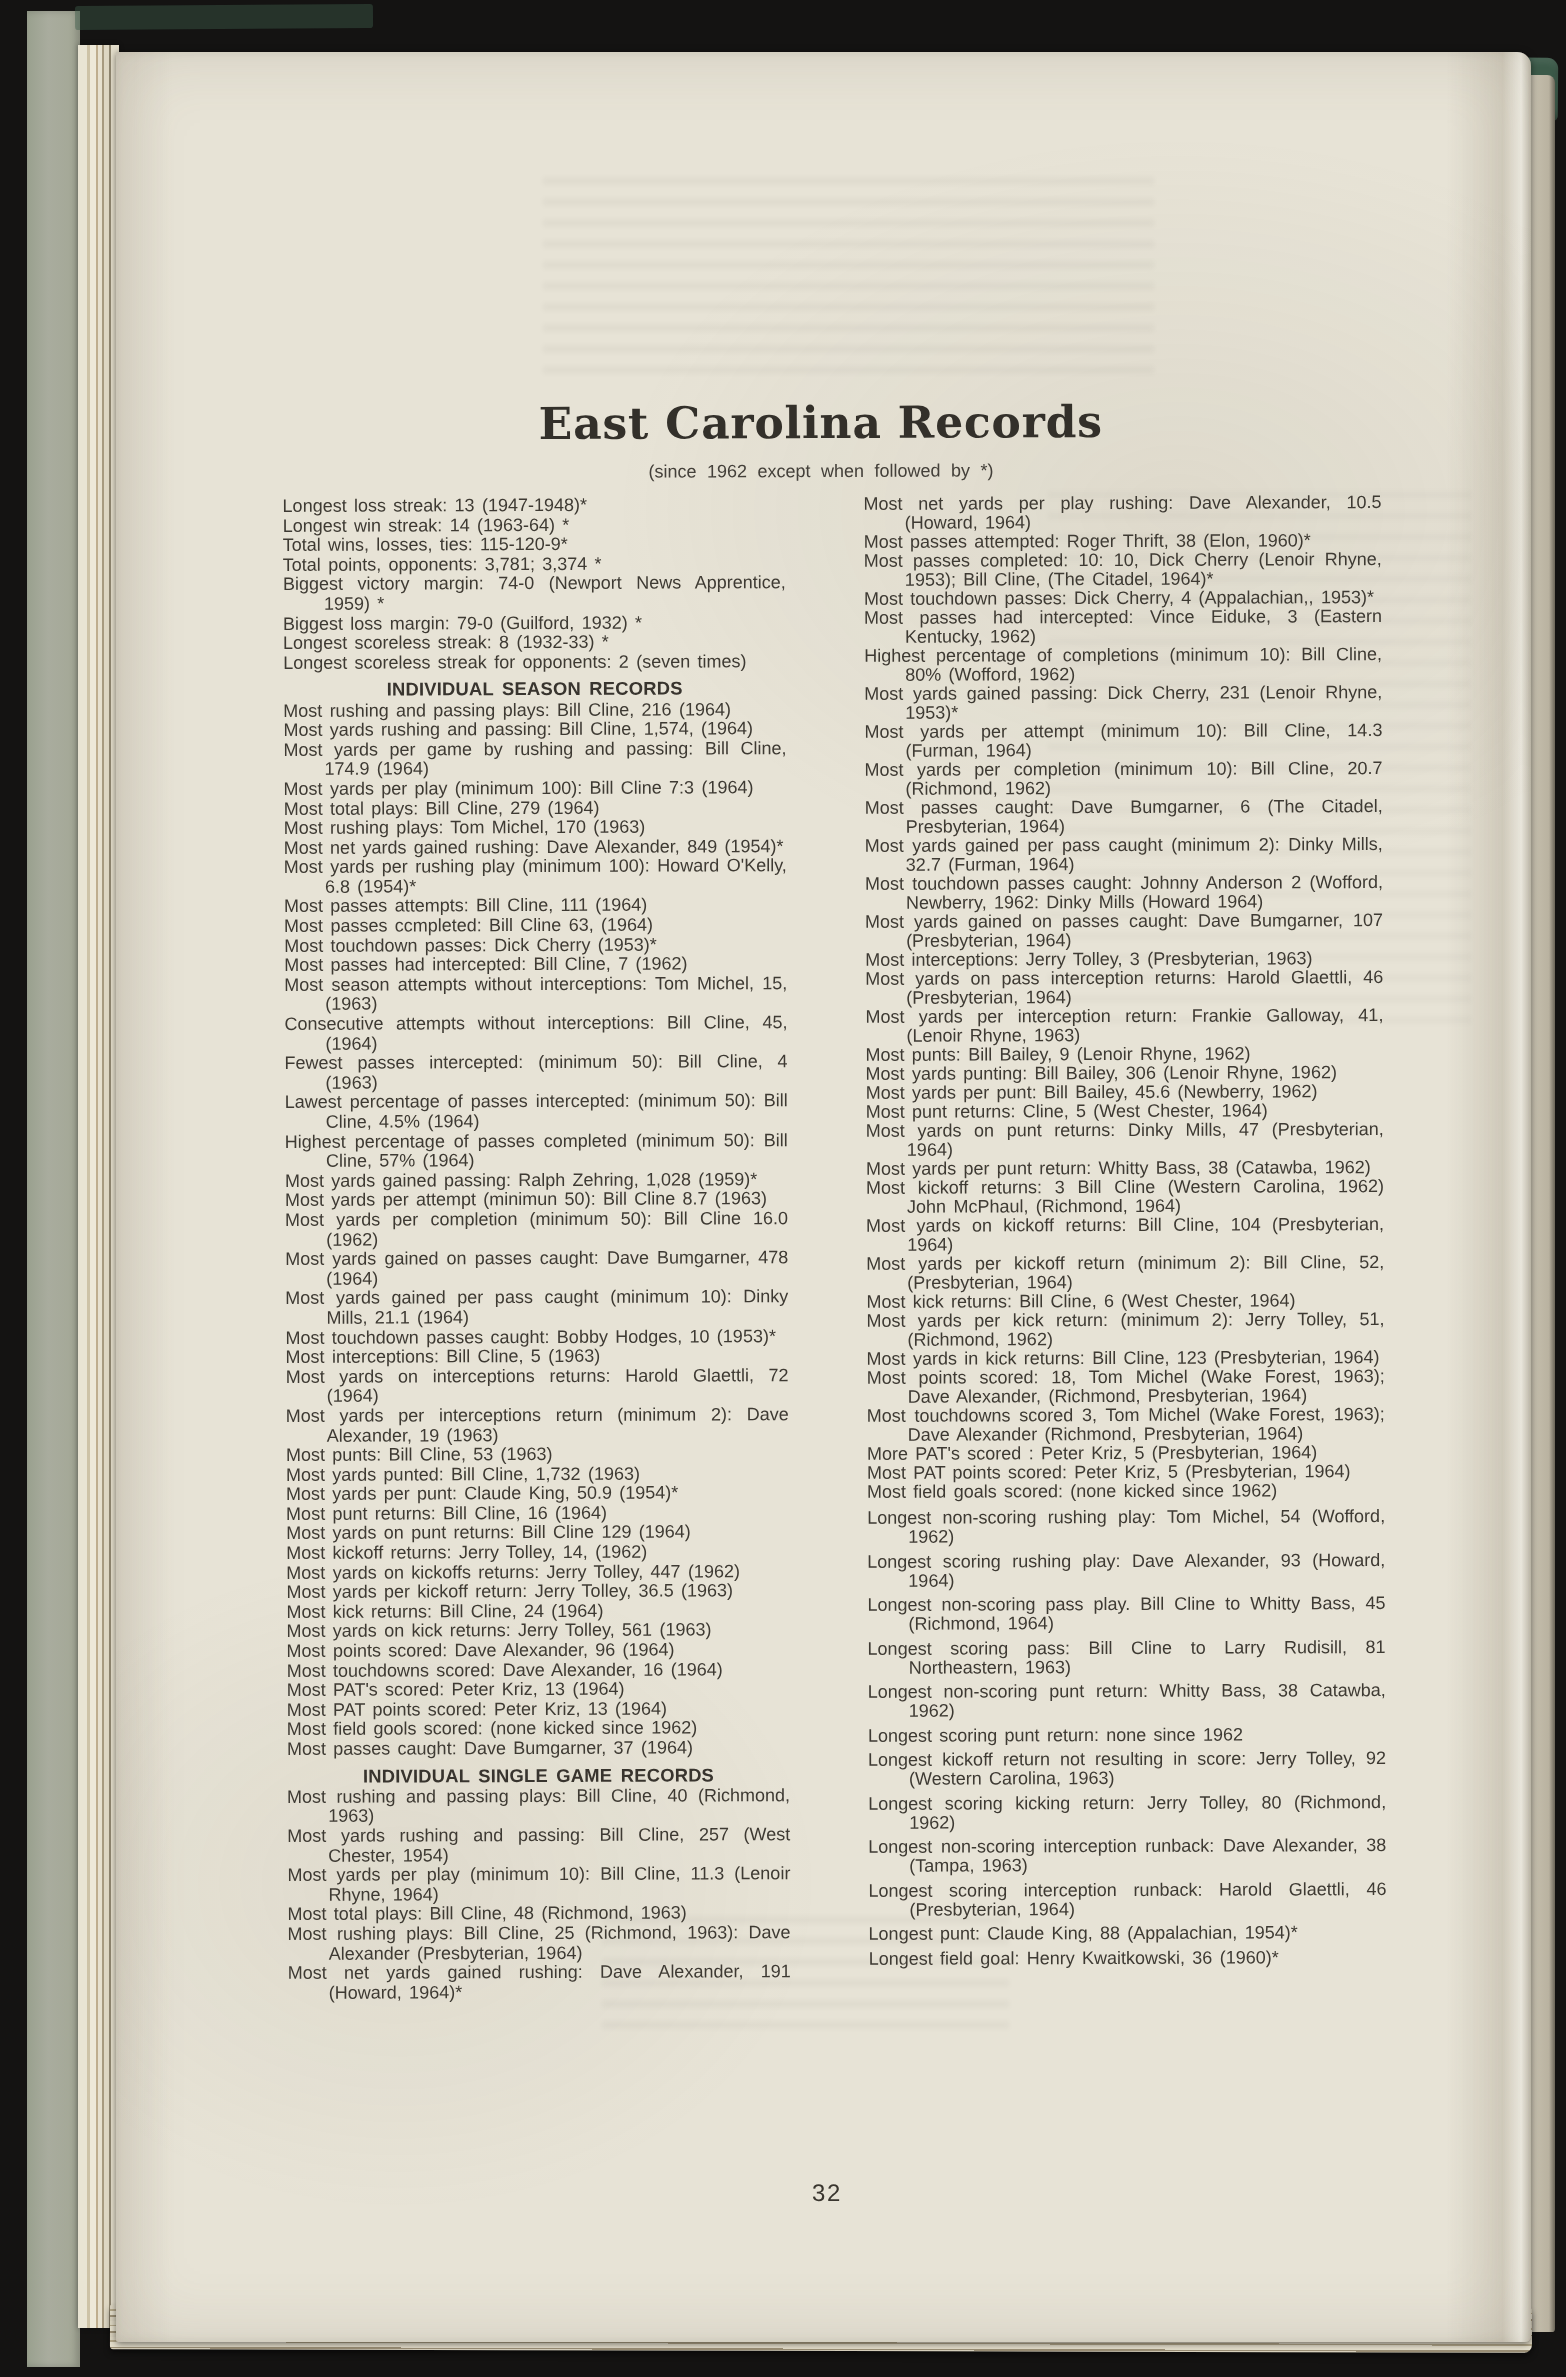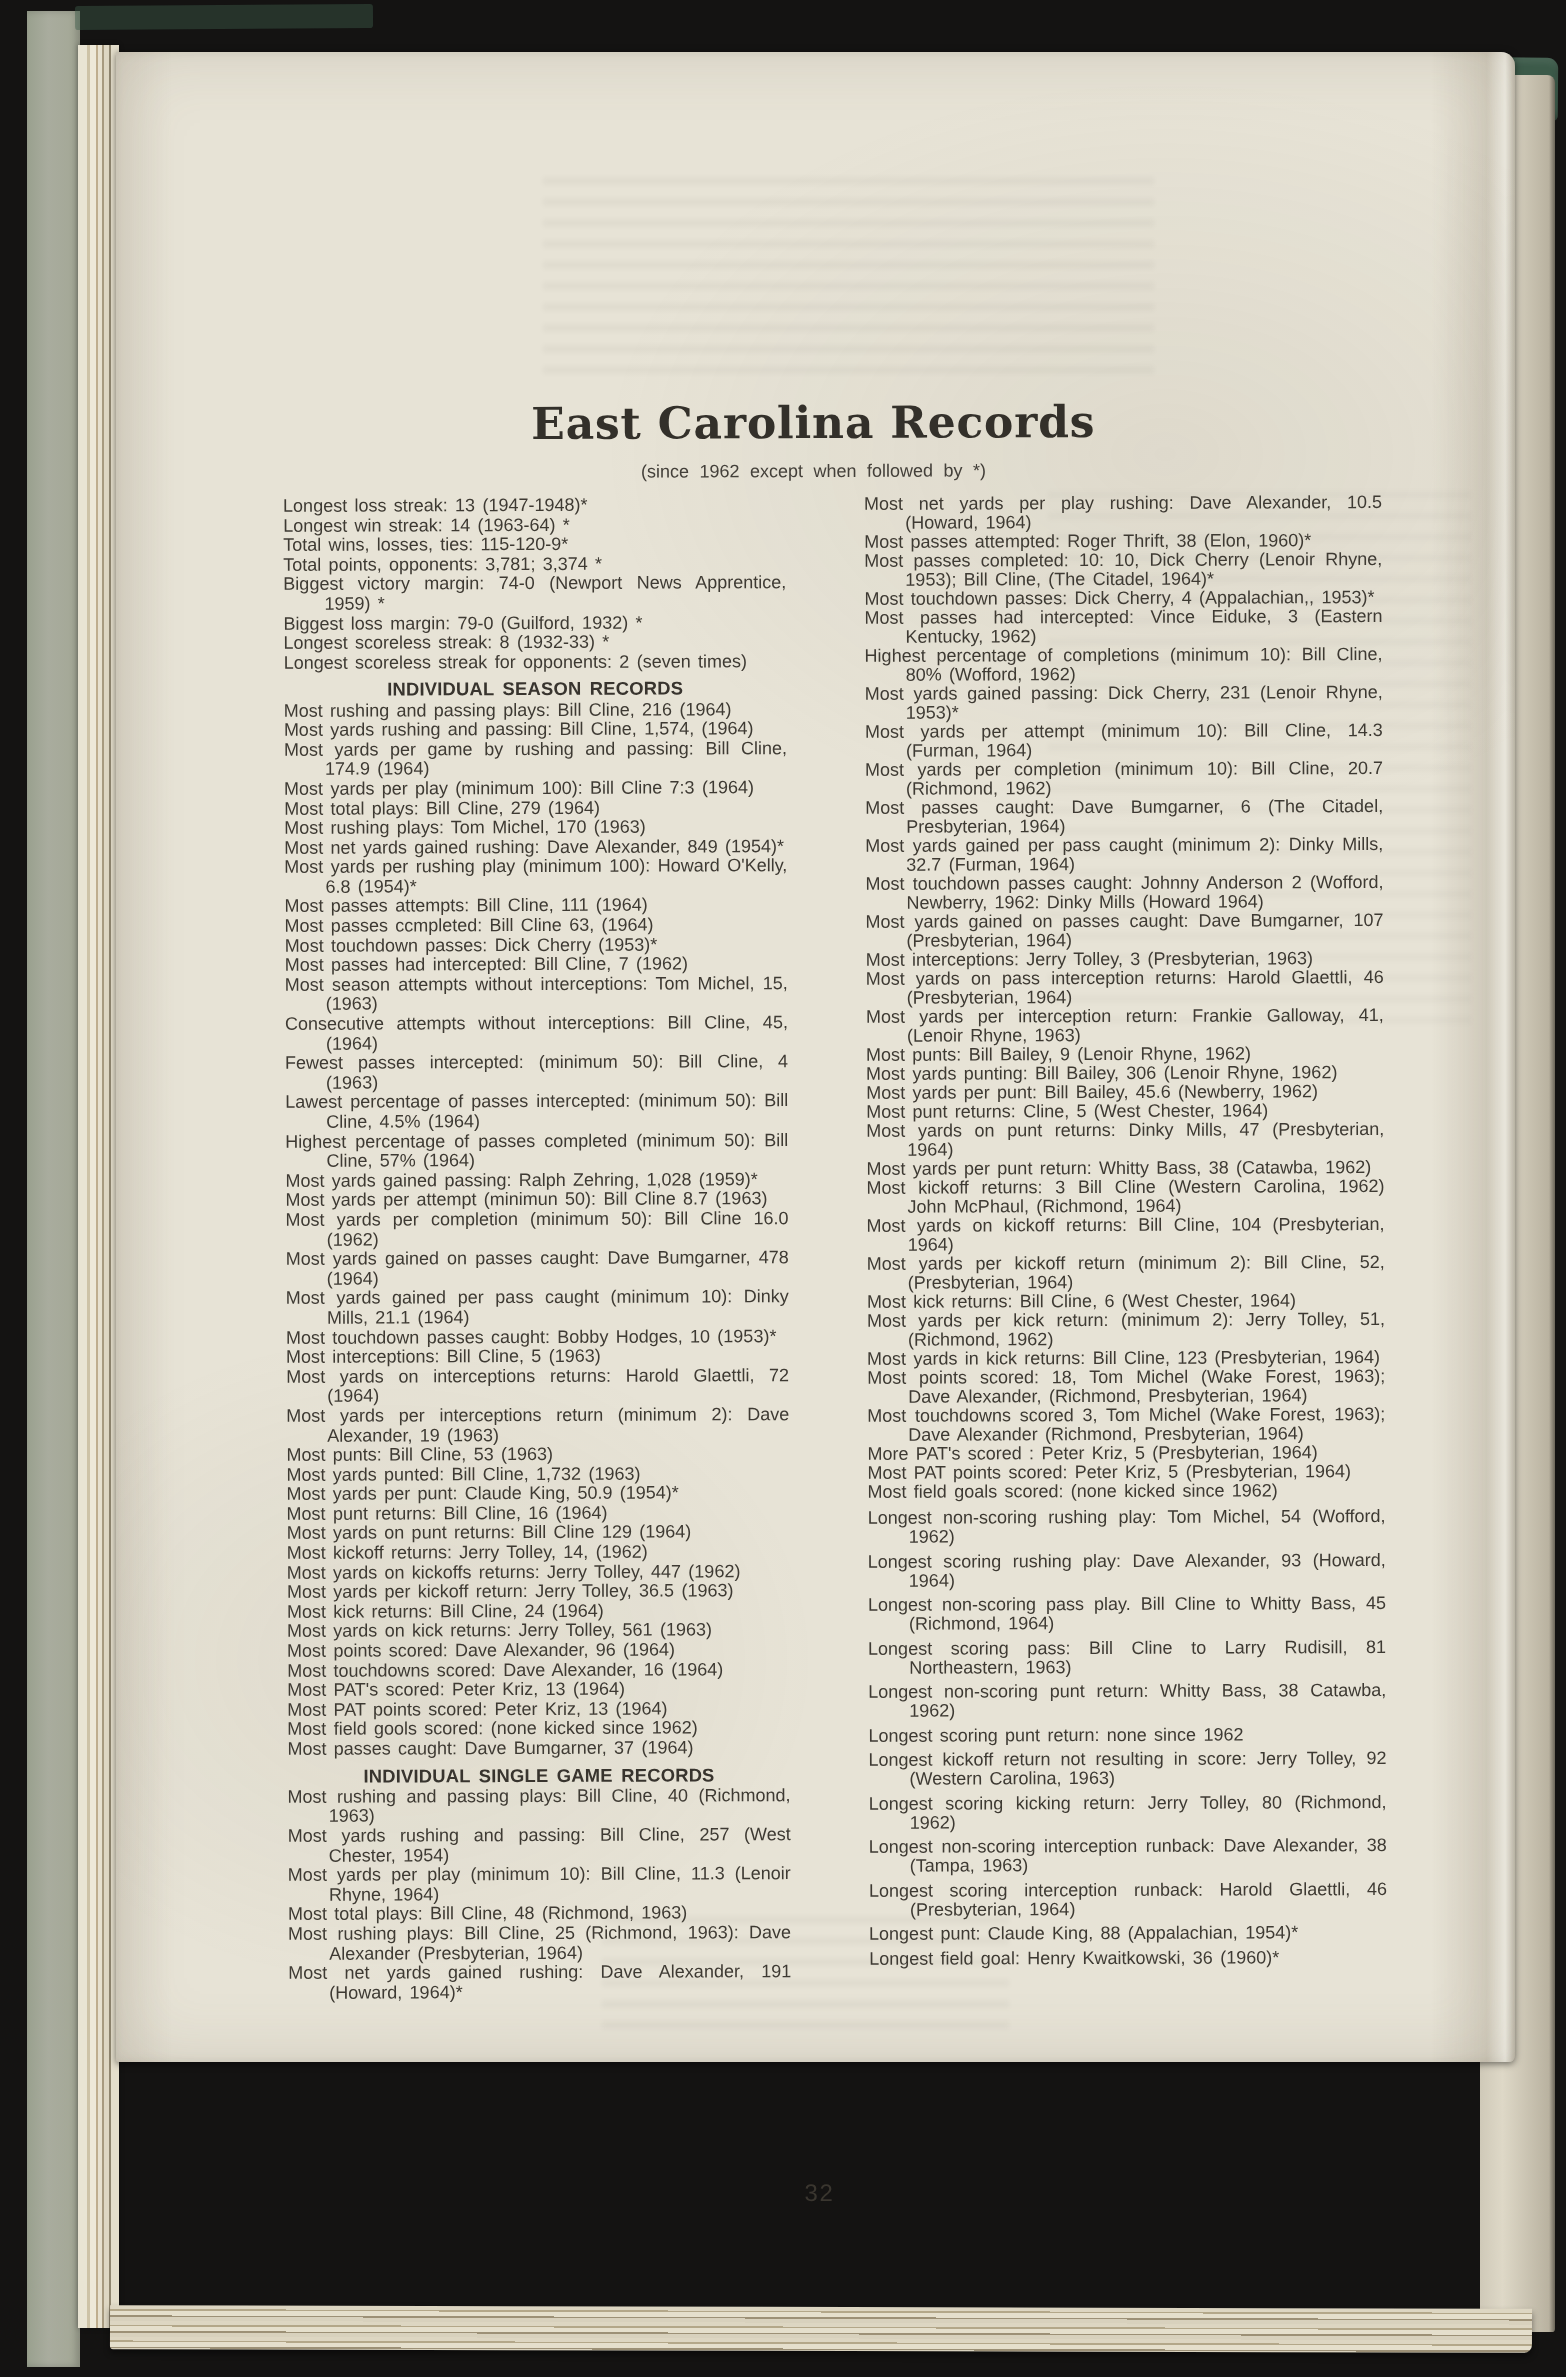--- a/index.html
+++ b/index.html
@@ -36,24 +36,25 @@
     box-shadow:0 0 4.7px rgba(0,0,0,.35);
   }
   .edge-stack-bottom{
     position:absolute;left:110px;top:2307px;width:1422px;height:44px;
     background:repeating-linear-gradient(180deg,#ddd6c2 0 3.9px,#b3a789 3.9px 5.5px,#e5dfcc 5.5px 10.2px,#9c9076 10.2px 11.7px,#d8d1bd 11.7px 15.7px);
     transform:rotate(.15deg);border-radius:0 0 7.8px 3.1px;
     box-shadow:0 3.9px 6.3px rgba(0,0,0,.45);
   }
   
   .page{
-    position:absolute;left:116px;top:52px;width:1399px;height:2010px;
+    position:absolute;left:116px;top:52px;width:1399px;height:2290px;
     background:var(--page-bg,#e7e3d6);
     border-radius:2.3px 14px 6.3px 2.3px;
     box-shadow:inset 0 0 70px rgba(105,95,75,.18), inset -2.3px 0 11px rgba(90,80,60,.12), 0 1.6px 7.8px rgba(0,0,0,.5);
+    padding-left:16px;
   }
   .page::before{
     content:"";position:absolute;inset:0;border-radius:inherit;pointer-events:none;
     background:
       radial-gradient(940px 626px at 75% 20%, rgba(150,140,120,.10), transparent 60%),
       radial-gradient(705px 548px at 20% 80%, rgba(140,130,110,.08), transparent 60%),
       linear-gradient(90deg, rgba(120,105,80,.10), rgba(0,0,0,0) 4%, rgba(0,0,0,0) 94%, rgba(110,95,70,.16) 98%, rgba(255,255,250,.35) 99.3%, rgba(90,80,60,.20));
   }
   .ghost{
     position:absolute;pointer-events:none;filter:blur(2.3px);

